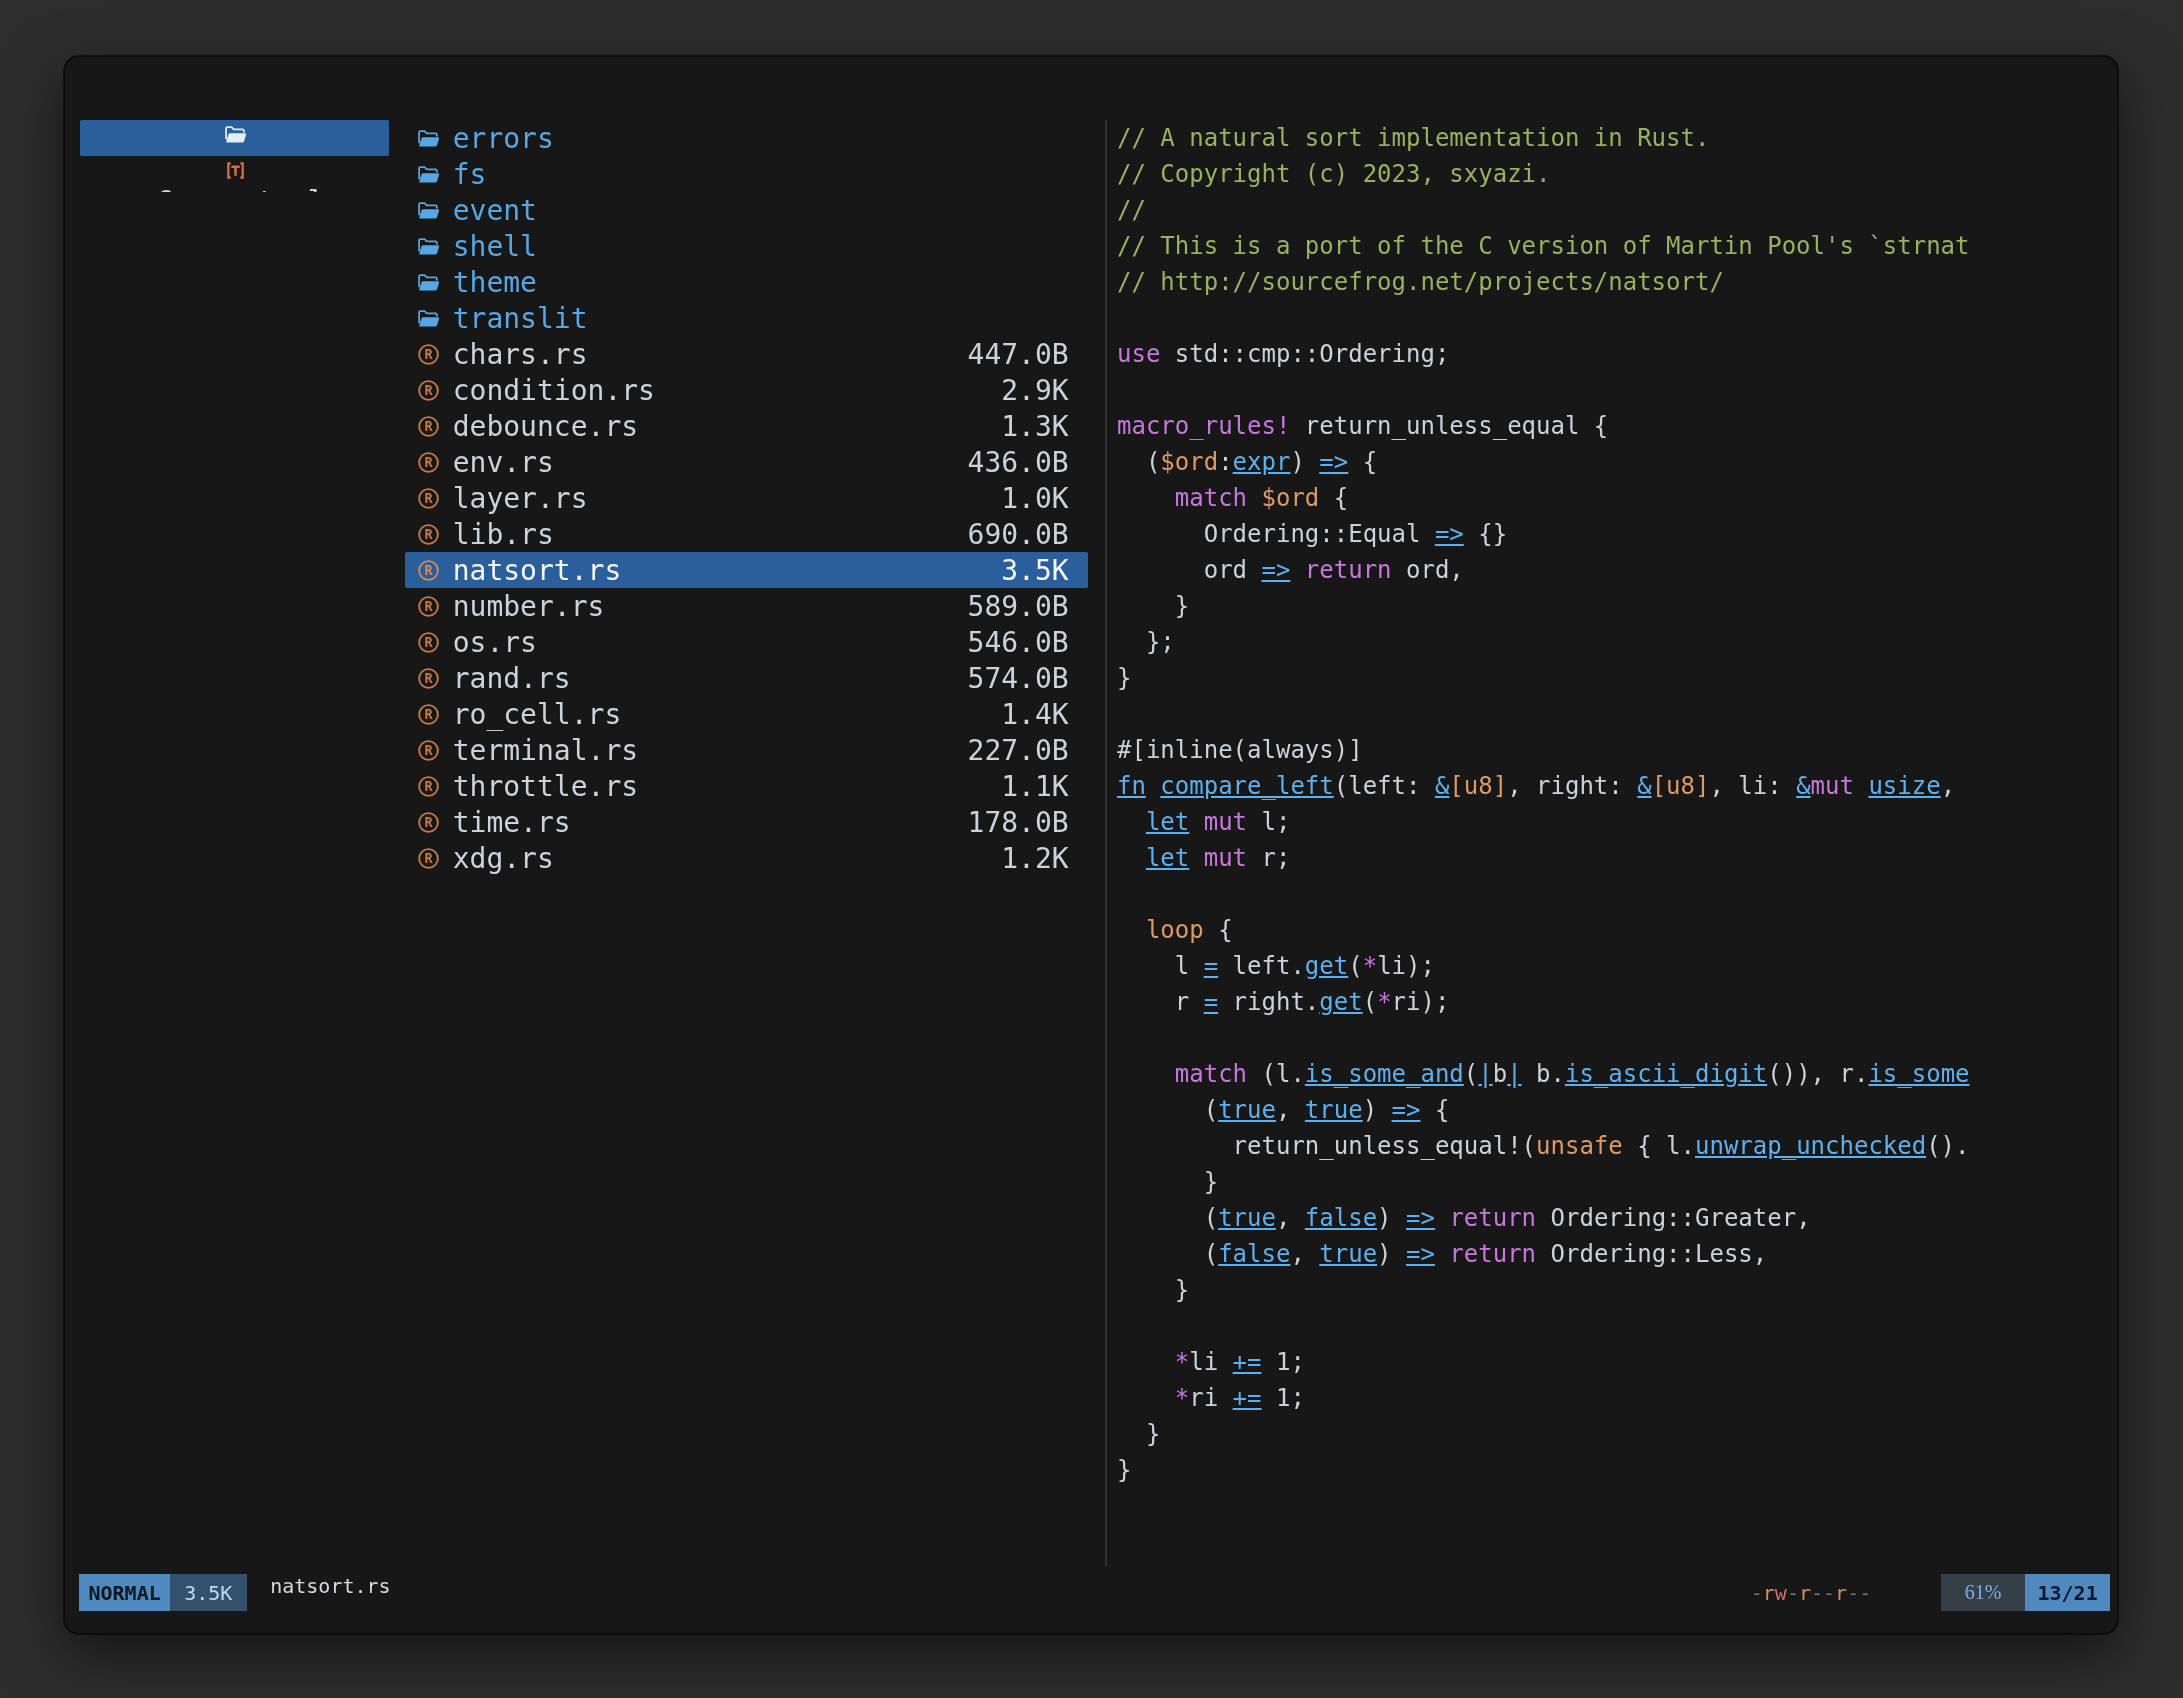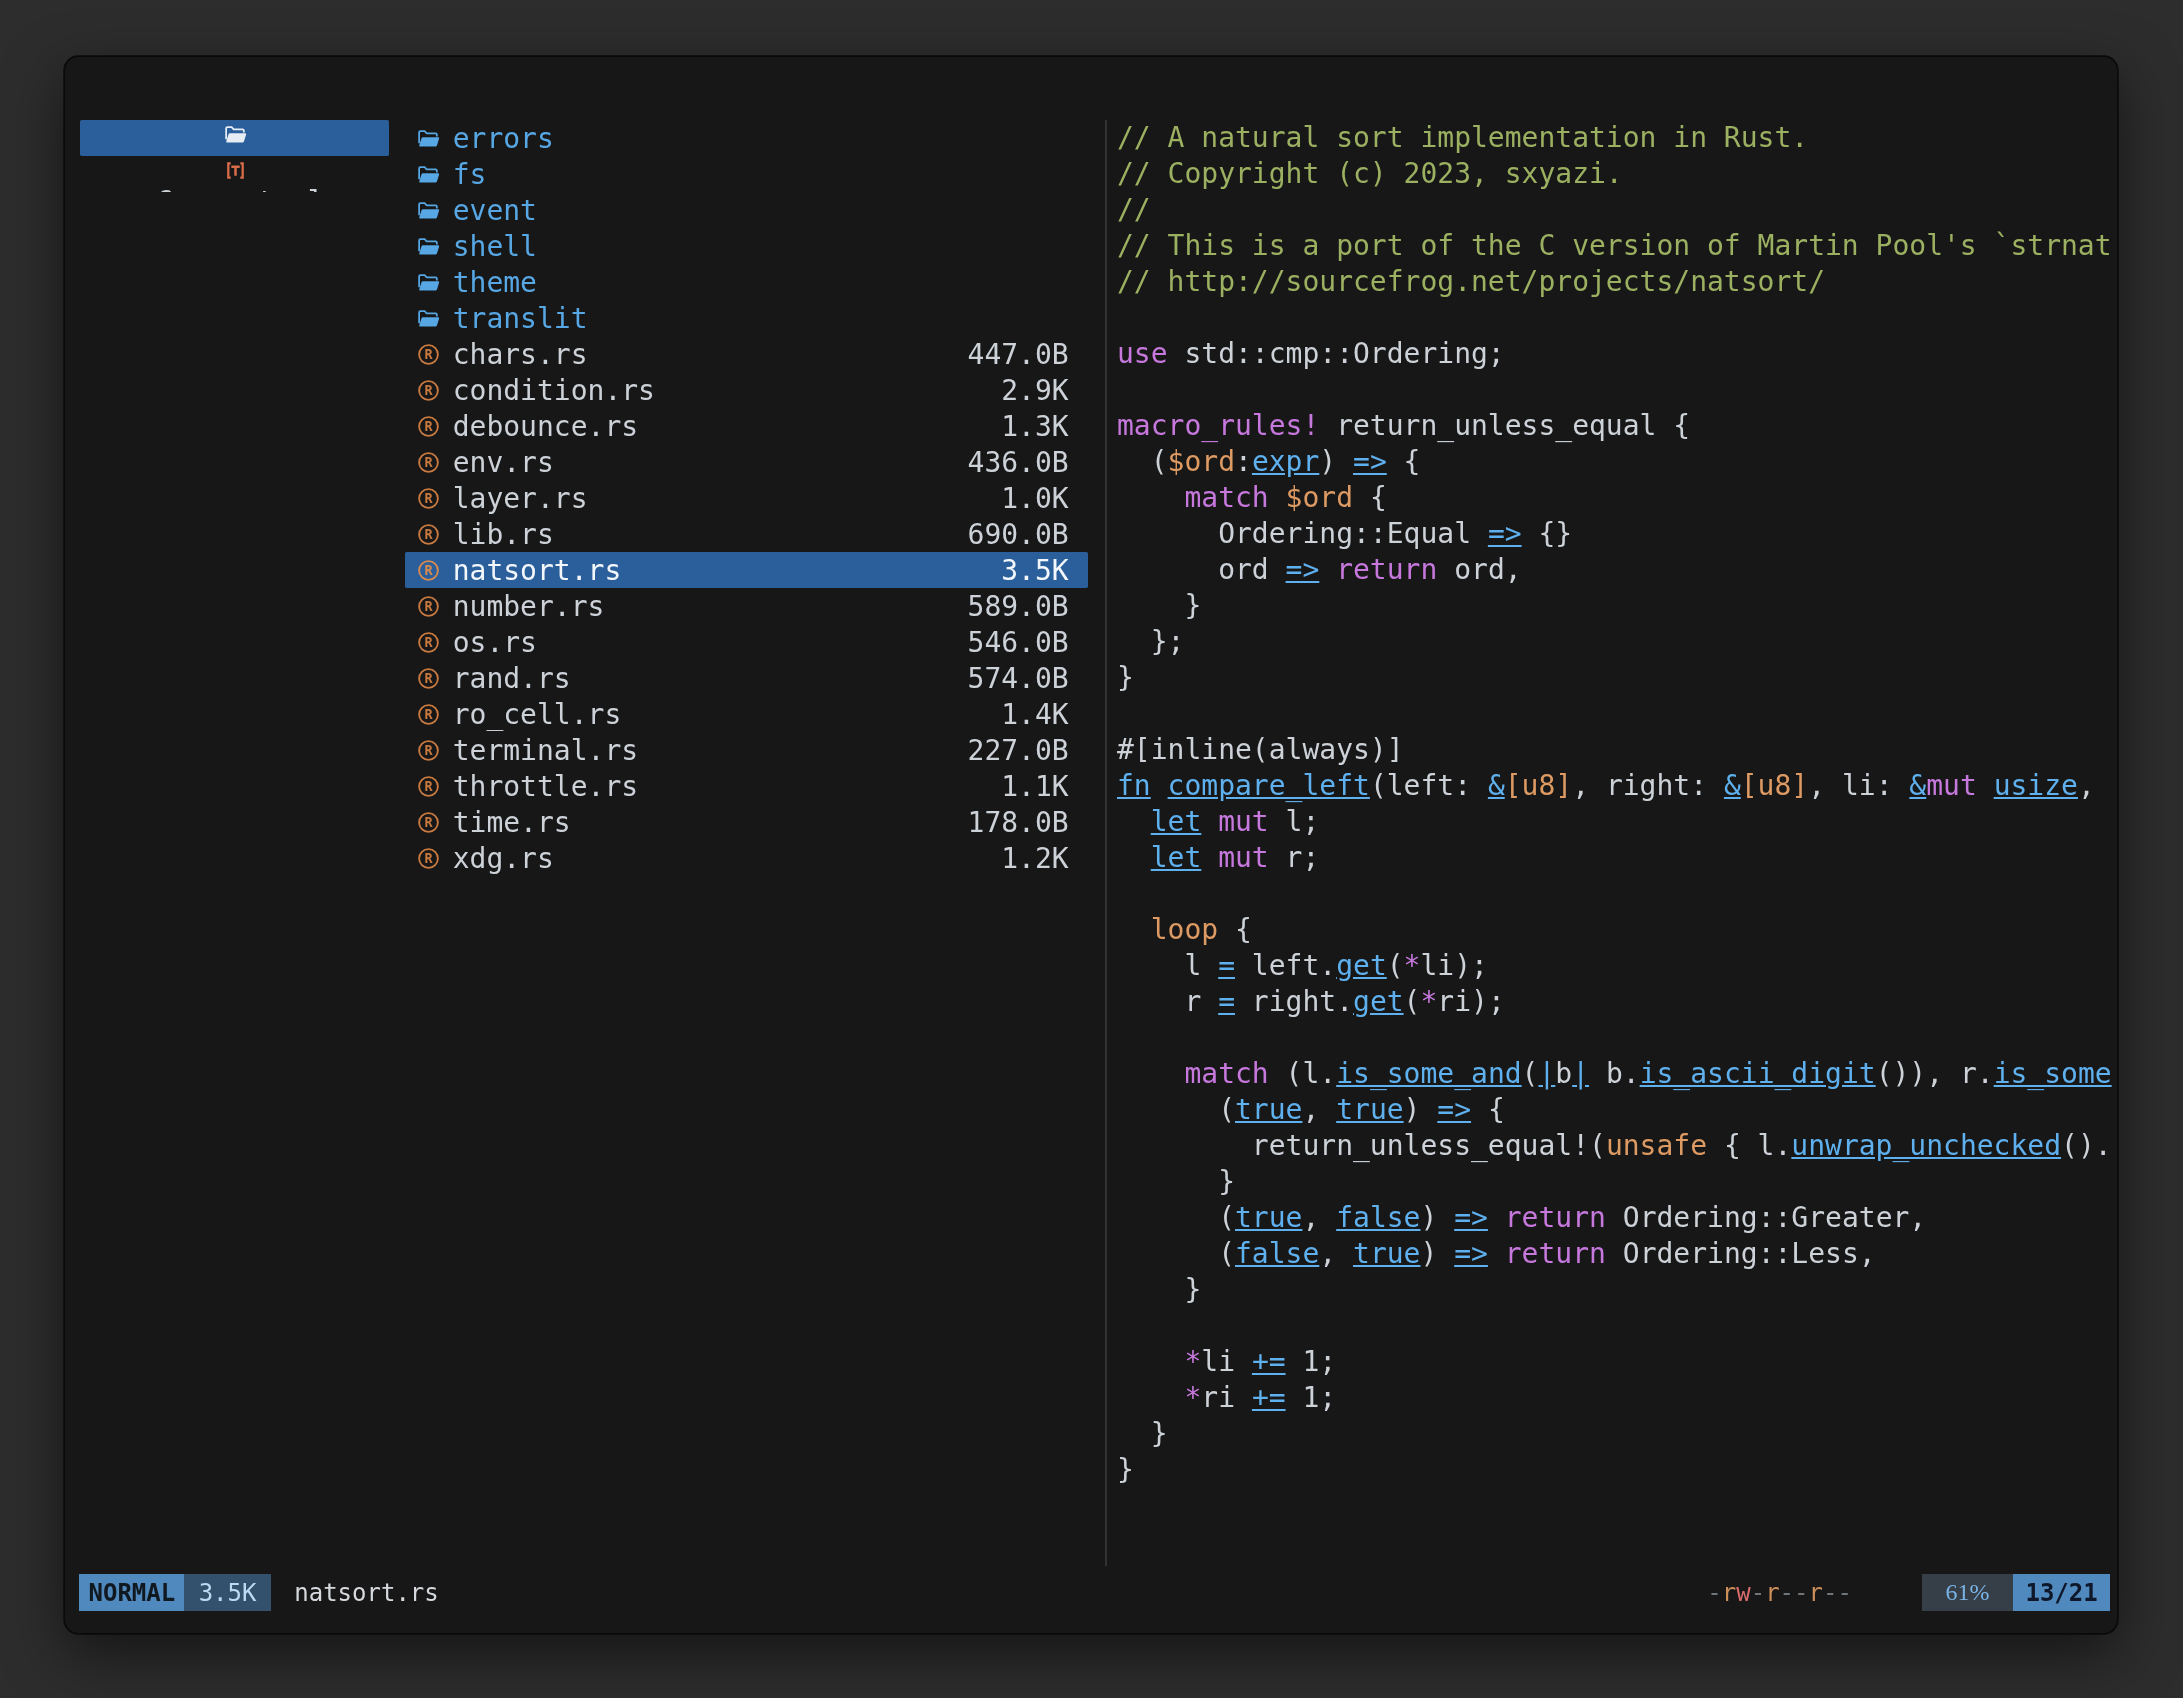--- a/index.html
+++ b/index.html
@@ -29,30 +29,30 @@
   .ic-folder { color:#57a7e4; }
   .ic-rust   { color:#c8793f; }
   .ic-toml   { color:#d96c49; }
   .row.selected .ic-rust { color:#d98a4c; }
 
   .name { flex:1 1 auto; overflow:hidden; }
   .name.dirname { color:#57a7e4; }
   .row.selected .name { color:#f3f7fb; }
   .size { flex:none; margin-left:17px; }
 
-  .code-line { height:36px; line-height:36px; font-size:28px; white-space:pre;
+  .code-line { height:36px; line-height:36px; font-size:24px; white-space:pre;
                overflow:hidden; }
   .tk-fg      { color:#ccd2d8; }
   .tk-comment { color:#9cb061; }
   .tk-kw      { color:#c678dd; }
   .tk-blue    { color:#5fb0ee;text-decoration:underline; }
   .tk-orange  { color:#dd9a62; }
 
   .statusbar { position:absolute; left:14.3px; right:6.7px; bottom:22px; height:37px;
-               display:flex; align-items:center; font-size:24px; color:#d6dade; }
+               display:flex; font-size:20px; color:#d6dade; }
   .badge { height:37px; display:flex; align-items:center; flex:none; }
   .badge-mode    { background:#5089bd; color:#101820; font-weight:bold; padding:0 9.2px; }
   .badge-size    { background:#33506d; color:#bcd9f2; padding:0 14.3px; }
   .status-fname  { margin-left:23.5px; color:#d6dade; }
   .status-right  { margin-left:auto; display:flex; align-items:center; }
   .perms { margin-right:70px; letter-spacing:0; }
   .pm-dash { color:#70757a; }
   .pm-r    { color:#cc8f5a; }
   .pm-w    { color:#d96c6c; }
   .badge-percent { background:#363e47; color:#79b3e6; padding:0 23.5px;font-family:Liberation Serif, serif; }

